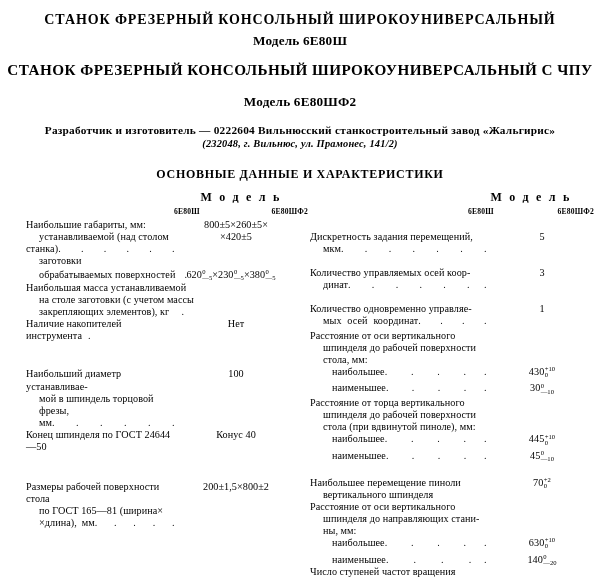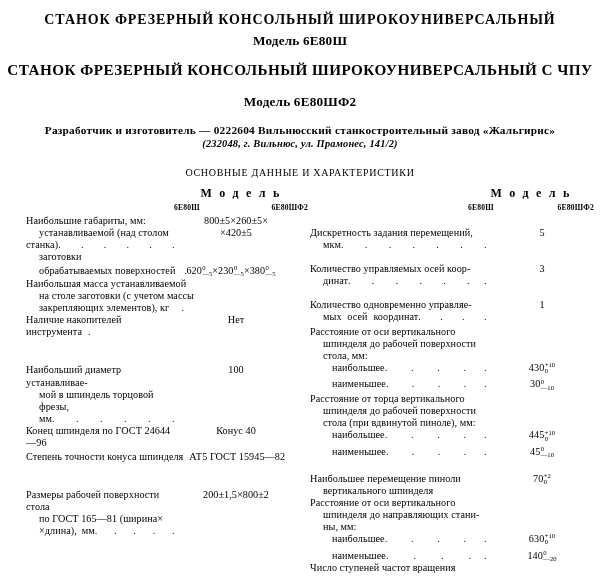--- a/index.html
+++ b/index.html
@@ -73,22 +73,22 @@
     font-size: 10.4px;
     font-style: italic;
     font-weight: bold;
     letter-spacing: 0.2px;
     white-space: nowrap;
   }
 
   .section-head {
     margin-top: 18px;
     text-align: center;
-    font-size: 10px;
-    font-weight: normal;
+    font-size: 12px;
+    font-weight: bold;
     letter-spacing: 0.7px;
     white-space: nowrap;
   }
 
   
   .colheads {
     position: relative;
     height: 28px;
     margin-top: 9px;
   }
@@ -286,33 +286,27 @@
           <span class="lbl plain ind1">мой  в  шпиндель  торцовой  фрезы,</span>
           <span class="lbl just ind1"><span>мм</span><span class="dots">.&nbsp;&nbsp;&nbsp;.&nbsp;&nbsp;&nbsp;.&nbsp;&nbsp;&nbsp;.&nbsp;&nbsp;&nbsp;.&nbsp;&nbsp;&nbsp;.</span></span>
         </div>
         <div class="value">
           <span class="lbl" style="margin-top:24px">100</span>
         </div>
       </div>
 
       <div class="row">
         <div class="label">
-          <span class="lbl plain hang">Конец шпинделя по ГОСТ 24644—96</span>
+          <span class="lbl plain hang">Конец шпинделя по ГОСТ 24644—50</span>
         </div>
         <div class="value">Конус 40</div>
       </div>
 
       <div class="spacer-xs"></div>
 
-      <div class="row">
-        <div class="label" style="flex:0 0 auto">
-          <span class="lbl plain hang nowrap">Степень  точности  конуса  шпинделя</span>
-        </div>
-        <div class="value" style="width:auto;text-align:left;padding-left:3px"><span>АТ5 ГОСТ 15945—82</span></div>
-      </div>
 
       <div class="spacer-xs"></div>
 
       <div class="row">
         <div class="label">
           <span class="lbl plain hang">Размеры рабочей поверхности стола</span>
           <span class="lbl plain ind1">по     ГОСТ   165—81      (ширина×</span>
           <span class="lbl just ind1"><span>×длина), мм</span><span class="dots">.&nbsp;&nbsp;&nbsp;.&nbsp;&nbsp;&nbsp;.&nbsp;&nbsp;&nbsp;.&nbsp;&nbsp;&nbsp;.</span></span>
         </div>
         <div class="value">

